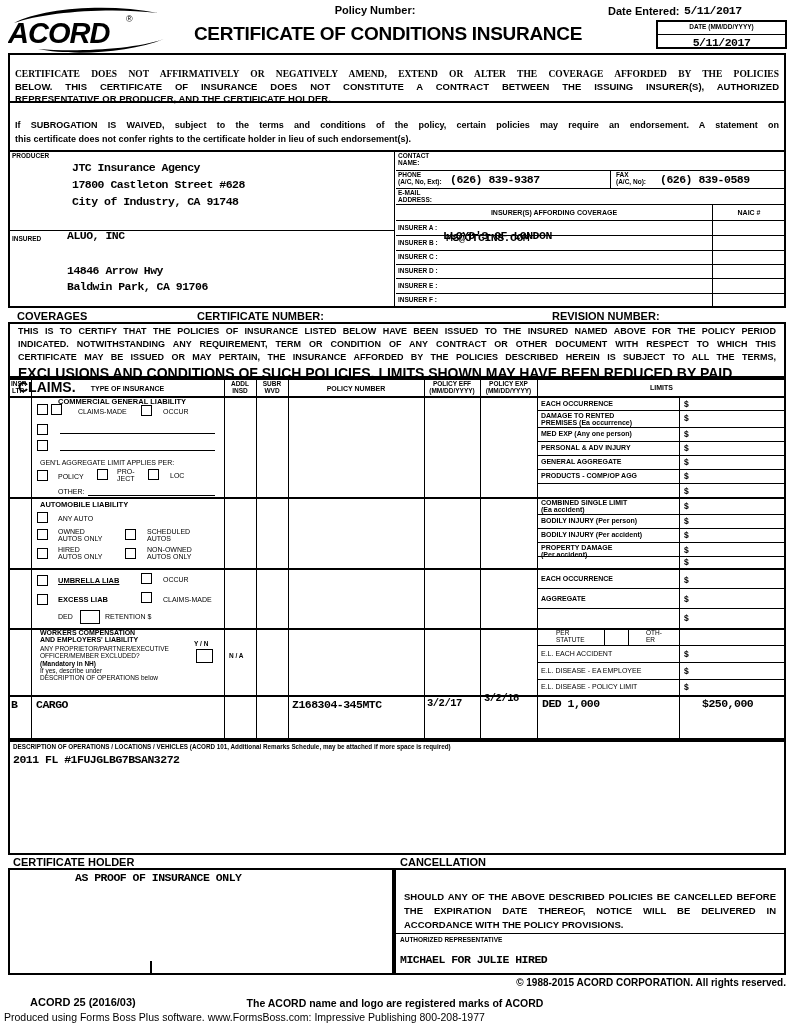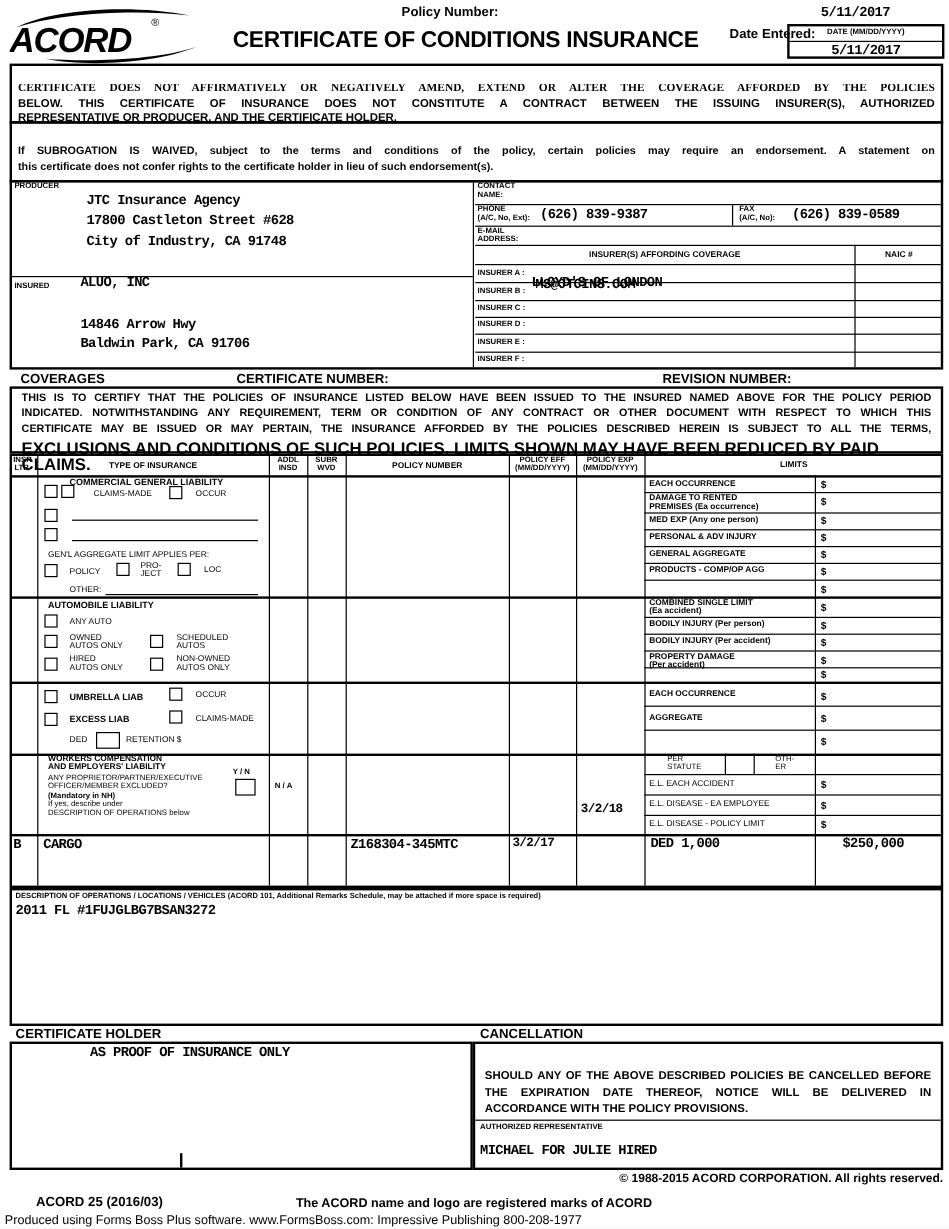--- a/index.html
+++ b/index.html
@@ -29,21 +29,21 @@
 
   <div class="a" style="left:8px;top:6px;">
     <svg width="160" height="48" viewBox="0 0 160 48">
       <path d="M6,17 C34,2 100,-3 150,7 C102,1 36,6 6,17 Z" fill="#000"></path>
       <text x="0" y="37" font-family="Liberation Sans, sans-serif" font-style="italic" font-weight="bold" font-size="29" letter-spacing="-1">ACORD</text>
       <text x="118" y="16" font-family="Liberation Sans, sans-serif" font-size="9">®</text>
       <path d="M30,43 C64,50 122,47 156,33 C124,44 66,46 30,43 Z" fill="#000"></path>
     </svg>
   </div>
   <div class="a hdr ctr" style="left:250px;top:4px;width:250px;">Policy Number:</div>
-  <div class="a hdr" style="left:608px;top:23px;">Date Entered:</div>
+  <div class="a hdr" style="left:608px;top:5px;">Date Entered:</div>
   <div class="a mono" style="left:684px;top:4px;">5/11/2017</div>
   <div class="a" style="left:158px;top:24px;width:460px;text-align:center;font:bold 19px/1 'Liberation Sans',sans-serif;letter-spacing:-0.3px;">CERTIFICATE OF CONDITIONS INSURANCE</div>
 
   <div class="box" style="left:656px;top:20px;width:131px;height:29px;"></div>
   <div class="hl" style="left:658px;top:34px;width:127px;"></div>
   <div class="a lb ctr" style="left:656px;top:24px;width:131px;">DATE (MM/DD/YYYY)</div>
   <div class="a mono ctr" style="left:656px;top:36px;width:131px;">5/11/2017</div>
 
   <div class="box" style="left:8px;top:53px;width:778px;height:50px;"></div>
   <div class="a par jst" style="left:15px;top:70px;width:764px;font-family:Liberation Serif, serif;">CERTIFICATE DOES NOT AFFIRMATIVELY OR NEGATIVELY AMEND, EXTEND OR ALTER THE COVERAGE AFFORDED BY THE POLICIES</div>
@@ -217,21 +217,21 @@
   <div class="a fl2" style="left:541px;top:531px;">BODILY INJURY (Per accident)</div>
   <div class="a fl2" style="left:541px;top:544px;">PROPERTY DAMAGE</div>
   <div class="a fl2" style="left:541px;top:551px;">(Per accident)</div>
   <div class="a ds" style="left:684px;top:502px;">$</div>
   <div class="a ds" style="left:684px;top:517px;">$</div>
   <div class="a ds" style="left:684px;top:531px;">$</div>
   <div class="a ds" style="left:684px;top:546px;">$</div>
   <div class="a ds" style="left:684px;top:558px;">$</div>
 
   <span class="cb" style="left:37px;top:575px;"></span>
-  <div class="a fl" style="left:58px;top:577px;">UMBRELLA LIAB</div>
+  <div class="a fl" style="left:58px;top:577px;text-decoration:underline;">UMBRELLA LIAB</div>
   <span class="cb" style="left:141px;top:573px;"></span>
   <div class="a fl2" style="left:163px;top:576px;font-weight:normal;">OCCUR</div>
   <span class="cb" style="left:37px;top:594px;"></span>
   <div class="a fl" style="left:58px;top:596px;">EXCESS LIAB</div>
   <span class="cb" style="left:141px;top:592px;"></span>
   <div class="a fl2" style="left:163px;top:596px;font-weight:normal;">CLAIMS-MADE</div>
   <div class="a fl2" style="left:58px;top:613px;font-weight:normal;">DED</div>
   <span class="cb" style="left:80px;top:610px;width:20px;height:14px;"></span>
   <div class="a fl2" style="left:105px;top:613px;font-weight:normal;">RETENTION $</div>
 
@@ -262,21 +262,21 @@
   <div class="a fl2" style="left:541px;top:667px;font-weight:normal;">E.L. DISEASE - EA EMPLOYEE</div>
   <div class="a fl2" style="left:541px;top:683px;font-weight:normal;">E.L. DISEASE - POLICY LIMIT</div>
   <div class="a ds" style="left:684px;top:650px;">$</div>
   <div class="a ds" style="left:684px;top:667px;">$</div>
   <div class="a ds" style="left:684px;top:683px;">$</div>
 
   <div class="a mono" style="left:11px;top:698px;">B</div>
   <div class="a mono" style="left:36px;top:698px;">CARGO</div>
   <div class="a mono" style="left:292px;top:698px;">Z168304-345MTC</div>
   <div class="a mono-sm" style="left:427px;top:697px;">3/2/17</div>
-  <div class="a mono-sm" style="left:484px;top:669px;font-family:Liberation Mono, monospace;">3/2/18</div>
+  <div class="a mono-sm" style="left:484px;top:692px;font-family:Liberation Mono, monospace;">3/2/18</div>
   <div class="a mono" style="left:542px;top:697px;">DED 1,000</div>
   <div class="a mono" style="left:702px;top:697px;">$250,000</div>
 
   <div class="box" style="left:8px;top:740px;width:778px;height:115px;"></div>
   <div class="a lb" style="left:13px;top:744px;font-size:6.3px;">DESCRIPTION OF OPERATIONS / LOCATIONS / VEHICLES  (ACORD 101, Additional Remarks Schedule, may be attached if more space is required)</div>
   <div class="a mono" style="left:13px;top:753px;">2011 FL #1FUJGLBG7BSAN3272</div>
 
   <div class="a hdr" style="left:13px;top:856px;">CERTIFICATE HOLDER</div>
   <div class="a hdr" style="left:400px;top:856px;">CANCELLATION</div>
   <div class="box" style="left:8px;top:868px;width:386px;height:107px;"></div>

